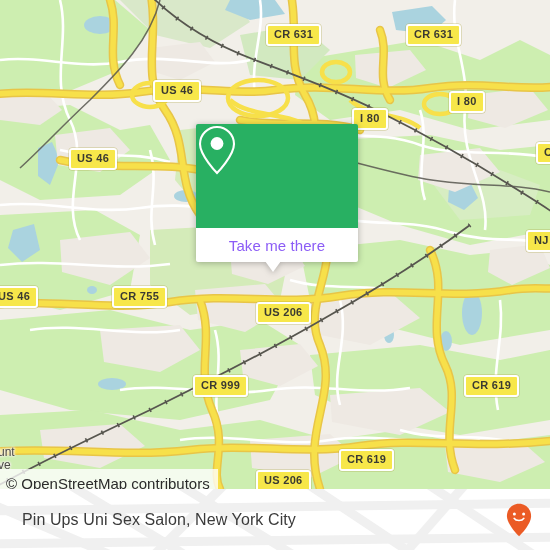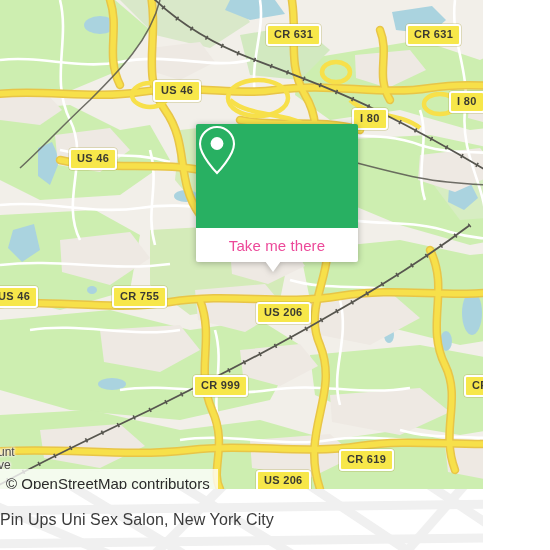--- a/index.html
+++ b/index.html
@@ -2,21 +2,21 @@
 <html><head>
 <meta charset="utf-8">
 <style>
   * { box-sizing: border-box; margin:0; padding:0; }
   html,body { width:550px; height:550px; }
   body {
     font-family: "Liberation Sans", sans-serif;
     background:#ffffff;
     overflow:hidden;
   }
-  .app { position:relative; width:483px; height:550px; overflow:hidden; }
+  .app { position:relative; width:550px; height:550px; overflow:hidden; }
 
   
   .map {
     position:absolute; left:0; top:0; width:550px; height:489px;
     background:#f2efe9;
     overflow:hidden;
   }
   .map svg { position:absolute; left:0; top:0; }
 
   
@@ -63,21 +63,21 @@
   }
   .callout-pin { width:42px; height:52px; display:block; }
   .callout-bottom {
     height:34px;
     background:#ffffff;
     border-radius:0 0 2px 2px;
     display:flex; align-items:center; justify-content:center;
   }
   .callout-bottom span {
     font-size:15px;
-    color:#ec4899;
+    color:#8b5cf6;
     letter-spacing:.1px;
     text-align:right;
   }
   .callout-tail {
     position:absolute;
     left:69px; top:137px;
     width:0; height:0;
     border-left:8px solid transparent;
     border-right:8px solid transparent;
     border-top:11px solid #ffffff;
@@ -100,20 +100,21 @@
   .footer {
     position:absolute;
     left:0; top:489px; width:550px; height:61px;
     background:#ffffff;
     display:flex; align-items:center;
     overflow:hidden;
   }
   .footer-watermark { position:absolute; left:0; top:0; opacity:1; }
   .footer-title {
     position:relative;
+    margin-left:22px;
     font-size:16px;
     color:#3b3b3b;
     letter-spacing:.1px;
     white-space:nowrap;
     z-index:2;
   }
   .brand {
     position:absolute;
     right:16px; top:50%;
     transform:translateY(-50%);

